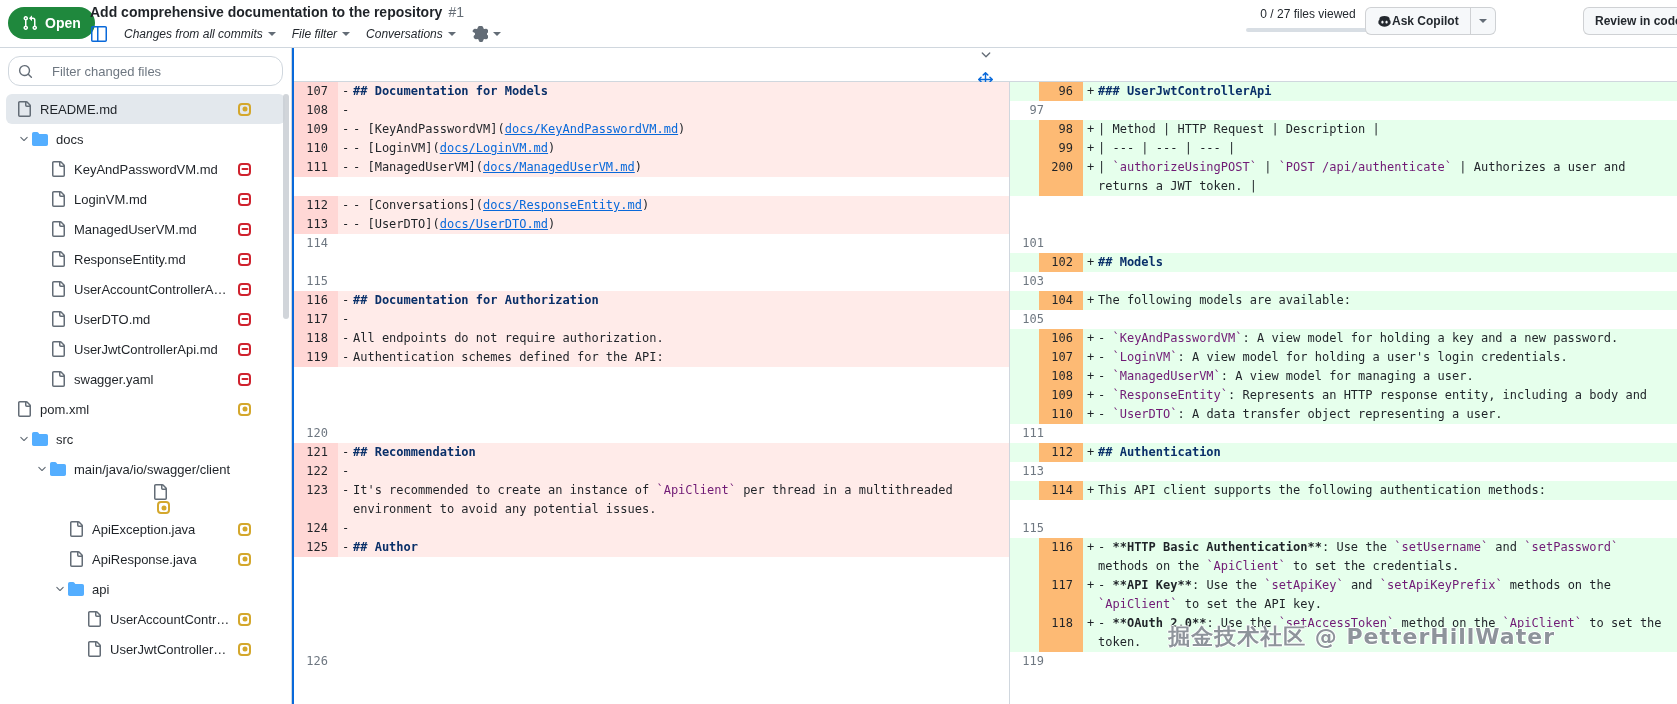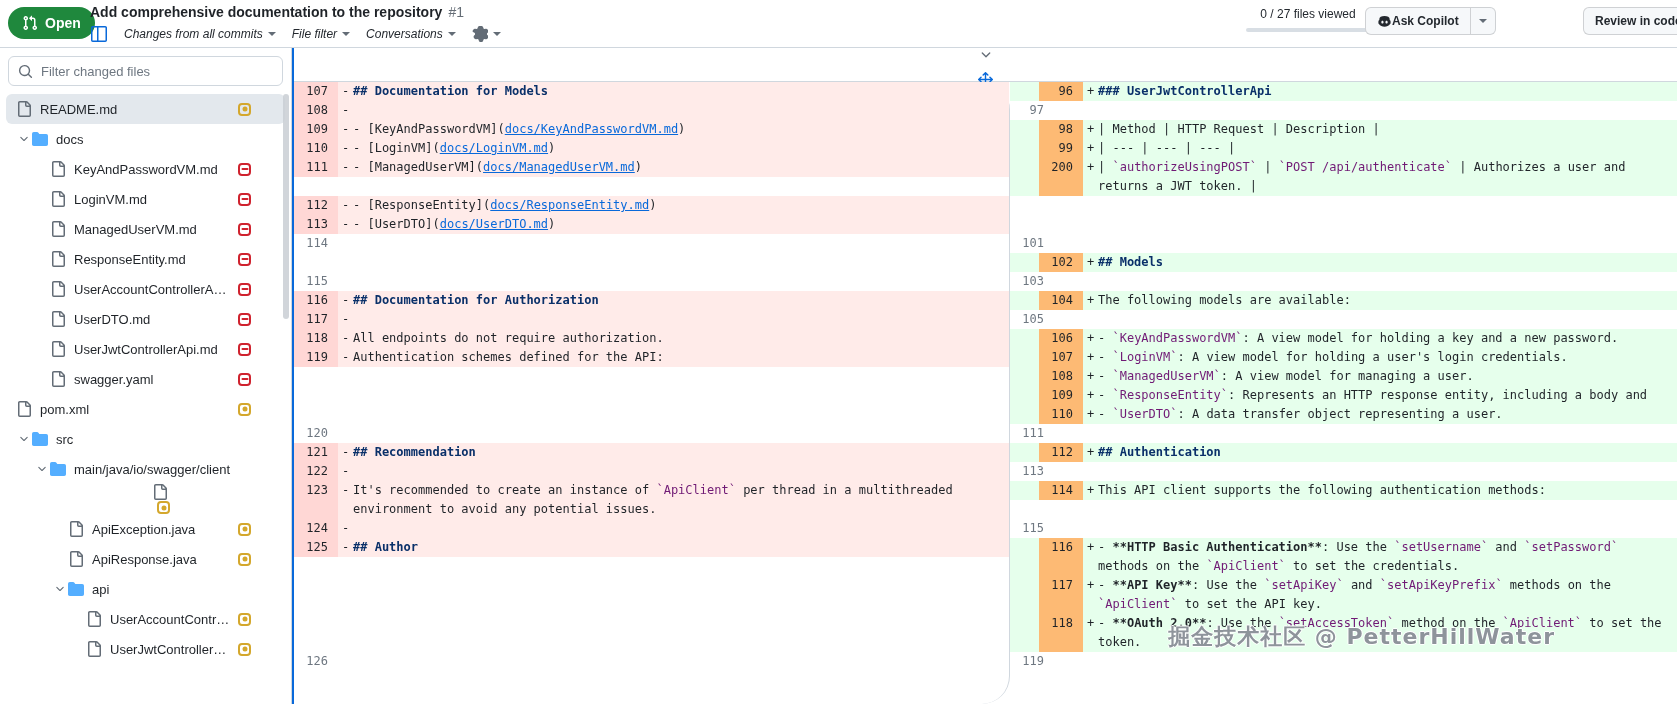--- a/index.html
+++ b/index.html
@@ -27,21 +27,21 @@
   .btn{display:inline-flex;align-items:center;gap:0;height:28px;padding:0 11px;box-sizing:border-box;
     border:1px solid rgba(31,35,40,0.18);border-radius:6px;background:#f6f8fa;font-size:12px;font-weight:600;color:#24292f;cursor:pointer;white-space:nowrap;}
   .copilot-group{position:absolute;left:1365px;top:7px;display:flex;}
   .btn-main{border-radius:6px 0 0 6px;}
   .btn-caret{border-radius:0 6px 6px 0;border-left:0;padding:0 8px;}
   .review-btn{position:absolute;left:1583px;top:7px;}
 
   
   .sidebar{position:absolute;top:48px;bottom:0;left:0;width:292px;box-sizing:border-box;border-right:1px solid #d0d7de;background:#fff;overflow:hidden;}
   .filter-wrap{padding:8px 8px 4px;}
-  .filter-input{display:flex;align-items:center;gap:6px;height:30px;border:1px solid #d0d7de;border-radius:6px;padding:4px 9px;box-sizing:border-box;background:#fff;}
+  .filter-input{display:flex;align-items:center;gap:17px;height:30px;border:1px solid #d0d7de;border-radius:12px;padding:4px 9px;box-sizing:border-box;background:#fff;}
   .filter-input input{border:0;outline:0;flex:1;min-width:0;font-size:13px;color:#1f2328;background:transparent;font-family:inherit;}
   .filter-input input::placeholder{color:#6e7781;}
   .tree{padding:4px 6px 0;}
   .tree-row{display:flex;align-items:center;height:30px;border-radius:6px;padding-right:34px;box-sizing:border-box;font-size:13px;cursor:pointer;}
   .tree-row.selected{background:#e3e8ed;}
   .tree-caret{width:16px;height:16px;display:flex;align-items:center;justify-content:center;flex:none;}
   .tree-ico{width:16px;height:16px;display:flex;align-items:center;justify-content:center;flex:none;}
   .tree-label{margin-left:8px;flex:1;min-width:0;white-space:nowrap;overflow:hidden;text-overflow:ellipsis;}
   .st{width:13px;height:13px;border:2px solid;border-radius:4px;box-sizing:border-box;position:relative;flex:none;margin-left:8px;}
   .st.mod{border-color:#d4a72c;}
@@ -61,21 +61,21 @@
   .blk.del{background:#cf222e;}
   .fname{font-family:"DejaVu Sans Mono","Liberation Mono",monospace;font-size:12px;color:#1f2328;}
   .dh-right{margin-left:auto;display:flex;align-items:center;gap:6px;}
   .seg{display:flex;border:1px solid #d0d7de;border-radius:6px;overflow:hidden;}
   .seg-cell{width:32px;height:26px;display:flex;align-items:center;justify-content:center;cursor:pointer;background:#fff;}
   .seg-cell + .seg-cell{border-left:1px solid #d0d7de;}
   .seg-cell.active{background:#f0f3f6;}
 
   .diff-body{position:absolute;top:34px;left:0;right:0;bottom:0;display:flex;align-items:flex-start;
     font-family:"DejaVu Sans Mono","Liberation Mono",monospace;font-size:12px;line-height:19px;overflow:hidden;}
-  .pane{align-self:stretch;border-radius:28px;}
+  .pane{align-self:stretch;}
   .pane-left{width:716px;flex:none;border-right:1px solid #d0d7de;box-sizing:border-box;}
   .pane-right{flex:1;min-width:0;}
   .line{display:flex;min-height:19px;}
   .ln{width:44px;flex:none;text-align:right;padding-right:10px;box-sizing:border-box;color:#1f2328;user-select:none;cursor:pointer;}
   .sgn{width:15px;flex:none;text-align:center;color:#1f2328;}
   .code{flex:1;min-width:0;white-space:pre-wrap;word-break:break-word;padding-right:6px;}
   .line-d{background:#ffebe9;}  .line-d .ln{background:#ffd7d5;}
   .line-a{background:#e6ffec;}  .line-a .ln{background:#fdba74;margin-left:29px;}
   .line-c .ln{color:#6e7781;cursor:default;}
   .line-f{background:#ffffff;}
@@ -435,21 +435,21 @@
             <span class="code"><span>- [ManagedUserVM](</span><span class="sg-l">docs/ManagedUserVM.md</span><span>)</span></span>
           </div>
           <div class="line line-f">
             <span class="ln"></span>
             <span class="sgn"></span>
             <span class="code"></span>
           </div>
           <div class="line line-d">
             <span class="ln">112</span>
             <span class="sgn">-</span>
-            <span class="code"><span>- [ResponseEntity](</span><span class="sg-l">docs/ResponseEntity.md</span><span>)</span></span>
+            <span class="code"><span>- [Conversations](</span><span class="sg-l">docs/ResponseEntity.md</span><span>)</span></span>
           </div>
           <div class="line line-d">
             <span class="ln">113</span>
             <span class="sgn">-</span>
             <span class="code"><span>- [UserDTO](</span><span class="sg-l">docs/UserDTO.md</span><span>)</span></span>
           </div>
           <div class="line line-c">
             <span class="ln">114</span>
             <span class="sgn"></span>
             <span class="code"></span>

